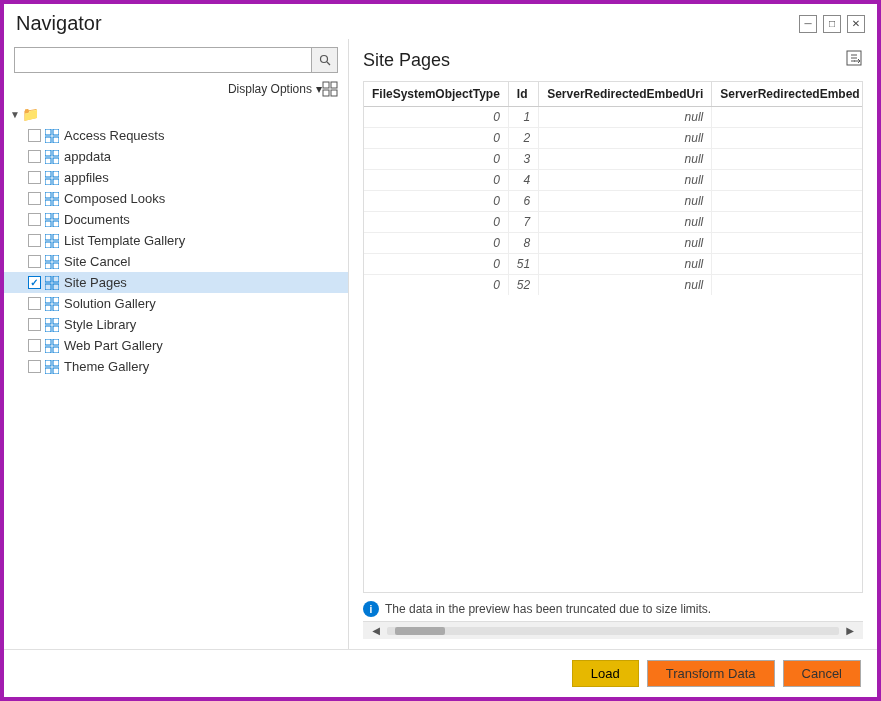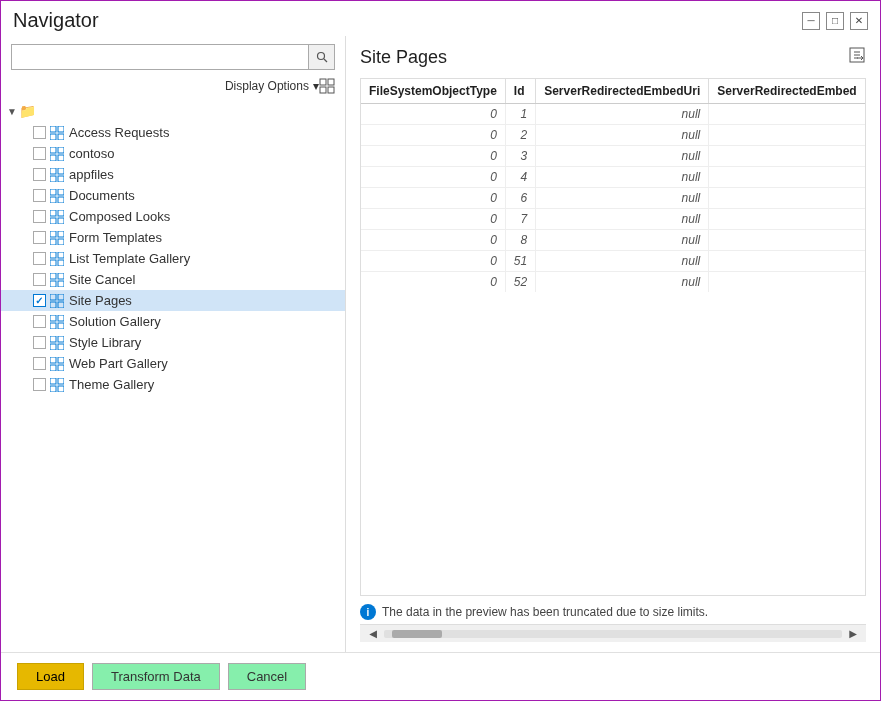--- a/index.html
+++ b/index.html
@@ -10,21 +10,21 @@
       display: flex;
       justify-content: center;
       align-items: center;
       width: 881px;
       height: 701px;
     }
     .dialog {
       width: 881px;
       height: 701px;
       background: #fff;
-      border: 1px solid #a21caf;
+      border: 4px solid #a21caf;
       box-shadow: 0 4px 20px rgba(0,0,0,0.3);
       display: flex;
       flex-direction: column;
     }
     .title-bar {
       display: flex;
       align-items: center;
       justify-content: space-between;
       padding: 8px 12px 4px 12px;
       border-bottom: none;
@@ -145,21 +145,21 @@
       white-space: nowrap;
       overflow: hidden;
       text-overflow: ellipsis;
     }
     .tree-items {
       list-style: none;
     }
     .tree-item {
       display: flex;
       align-items: center;
-      padding: 3px 6px 3px 32px;
+      padding: 3px 6px 3px 24px;
       cursor: pointer;
       user-select: none;
     }
     .tree-item.selected {
       background: #d0e4f7;
     }
     .tree-item-checkbox {
       width: 13px;
       height: 13px;
       border: 1px solid #aaa;
@@ -312,36 +312,37 @@
       height: 8px;
       background: #aaa;
       border-radius: 2px;
       position: absolute;
       left: 8px;
     }
 
     
     .footer {
       display: flex;
+      justify-content: flex-end;
       align-items: center;
       padding: 10px 16px;
       border-top: 1px solid #e0e0e0;
       gap: 8px;
     }
     .btn-load {
       background: #e6b800;
       border: 1px solid #c9a200;
       color: #000;
       padding: 5px 18px;
       font-size: 13px;
       cursor: pointer;
       font-family: inherit;
     }
     .btn-secondary {
-      background: #86efac;
+      background: #f97316;
       border: 1px solid #aaa;
       color: #333;
       padding: 5px 18px;
       font-size: 13px;
       cursor: pointer;
       font-family: inherit;
     }
   </style>
 </head>
 <body>
@@ -407,21 +408,21 @@
             <li class="tree-item">
               <div class="tree-item-checkbox"></div>
               <span class="grid-icon">
                 <svg width="14" height="14" viewBox="0 0 14 14">
       <rect x="0" y="0" width="6" height="6" fill="none" stroke="#0078d4" stroke-width="1"></rect>
       <rect x="8" y="0" width="6" height="6" fill="none" stroke="#0078d4" stroke-width="1"></rect>
       <rect x="0" y="8" width="6" height="6" fill="none" stroke="#0078d4" stroke-width="1"></rect>
       <rect x="8" y="8" width="6" height="6" fill="none" stroke="#0078d4" stroke-width="1"></rect>
     </svg>
               </span>
-              <span class="item-label">contoso</span>
+              <span class="item-label">appdata</span>
             </li>
             <li class="tree-item">
               <div class="tree-item-checkbox"></div>
               <span class="grid-icon">
                 <svg width="14" height="14" viewBox="0 0 14 14">
       <rect x="0" y="0" width="6" height="6" fill="none" stroke="#0078d4" stroke-width="1"></rect>
       <rect x="8" y="0" width="6" height="6" fill="none" stroke="#0078d4" stroke-width="1"></rect>
       <rect x="0" y="8" width="6" height="6" fill="none" stroke="#0078d4" stroke-width="1"></rect>
       <rect x="8" y="8" width="6" height="6" fill="none" stroke="#0078d4" stroke-width="1"></rect>
     </svg>
@@ -431,45 +432,33 @@
             <li class="tree-item">
               <div class="tree-item-checkbox"></div>
               <span class="grid-icon">
                 <svg width="14" height="14" viewBox="0 0 14 14">
       <rect x="0" y="0" width="6" height="6" fill="none" stroke="#0078d4" stroke-width="1"></rect>
       <rect x="8" y="0" width="6" height="6" fill="none" stroke="#0078d4" stroke-width="1"></rect>
       <rect x="0" y="8" width="6" height="6" fill="none" stroke="#0078d4" stroke-width="1"></rect>
       <rect x="8" y="8" width="6" height="6" fill="none" stroke="#0078d4" stroke-width="1"></rect>
     </svg>
               </span>
+              <span class="item-label">Composed Looks</span>
+            </li>
+            <li class="tree-item">
+              <div class="tree-item-checkbox"></div>
+              <span class="grid-icon">
+                <svg width="14" height="14" viewBox="0 0 14 14">
+      <rect x="0" y="0" width="6" height="6" fill="none" stroke="#0078d4" stroke-width="1"></rect>
+      <rect x="8" y="0" width="6" height="6" fill="none" stroke="#0078d4" stroke-width="1"></rect>
+      <rect x="0" y="8" width="6" height="6" fill="none" stroke="#0078d4" stroke-width="1"></rect>
+      <rect x="8" y="8" width="6" height="6" fill="none" stroke="#0078d4" stroke-width="1"></rect>
+    </svg>
+              </span>
               <span class="item-label">Documents</span>
-            </li>
-            <li class="tree-item">
-              <div class="tree-item-checkbox"></div>
-              <span class="grid-icon">
-                <svg width="14" height="14" viewBox="0 0 14 14">
-      <rect x="0" y="0" width="6" height="6" fill="none" stroke="#0078d4" stroke-width="1"></rect>
-      <rect x="8" y="0" width="6" height="6" fill="none" stroke="#0078d4" stroke-width="1"></rect>
-      <rect x="0" y="8" width="6" height="6" fill="none" stroke="#0078d4" stroke-width="1"></rect>
-      <rect x="8" y="8" width="6" height="6" fill="none" stroke="#0078d4" stroke-width="1"></rect>
-    </svg>
-              </span>
-              <span class="item-label">Composed Looks</span>
-            </li>
-            <li class="tree-item">
-              <div class="tree-item-checkbox"></div>
-              <span class="grid-icon">
-                <svg width="14" height="14" viewBox="0 0 14 14">
-      <rect x="0" y="0" width="6" height="6" fill="none" stroke="#0078d4" stroke-width="1"></rect>
-      <rect x="8" y="0" width="6" height="6" fill="none" stroke="#0078d4" stroke-width="1"></rect>
-      <rect x="0" y="8" width="6" height="6" fill="none" stroke="#0078d4" stroke-width="1"></rect>
-      <rect x="8" y="8" width="6" height="6" fill="none" stroke="#0078d4" stroke-width="1"></rect>
-    </svg>
-              </span>
-              <span class="item-label">Form Templates</span>
             </li>
             <li class="tree-item">
               <div class="tree-item-checkbox"></div>
               <span class="grid-icon">
                 <svg width="14" height="14" viewBox="0 0 14 14">
       <rect x="0" y="0" width="6" height="6" fill="none" stroke="#0078d4" stroke-width="1"></rect>
       <rect x="8" y="0" width="6" height="6" fill="none" stroke="#0078d4" stroke-width="1"></rect>
       <rect x="0" y="8" width="6" height="6" fill="none" stroke="#0078d4" stroke-width="1"></rect>
       <rect x="8" y="8" width="6" height="6" fill="none" stroke="#0078d4" stroke-width="1"></rect>
     </svg>

